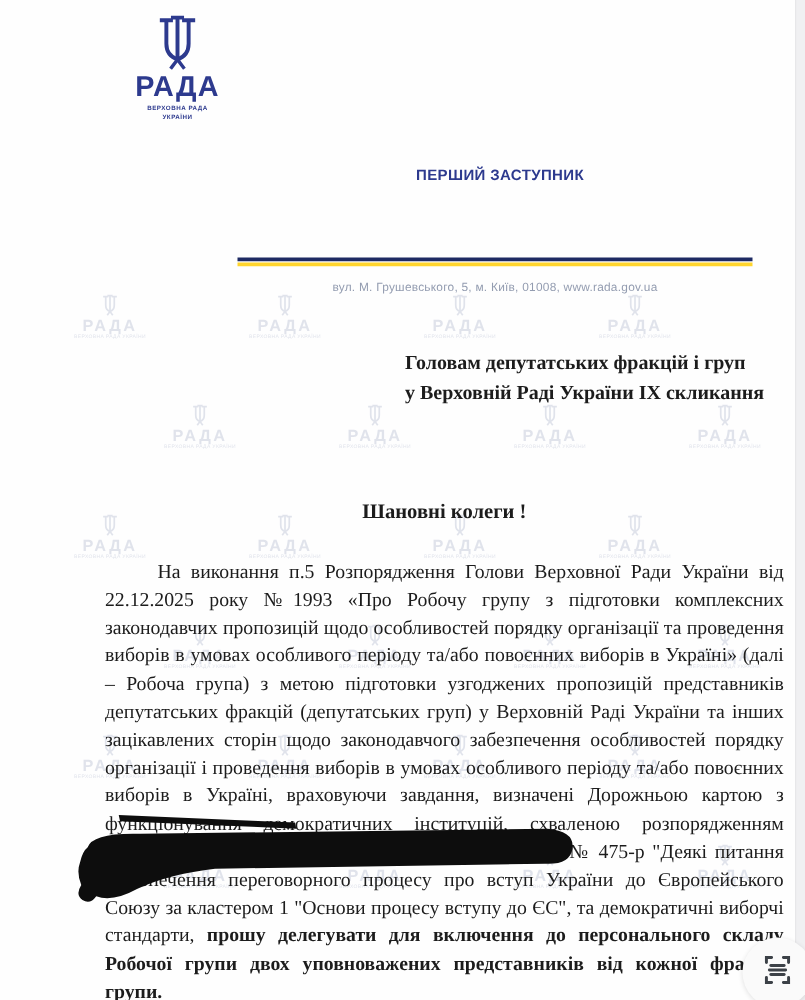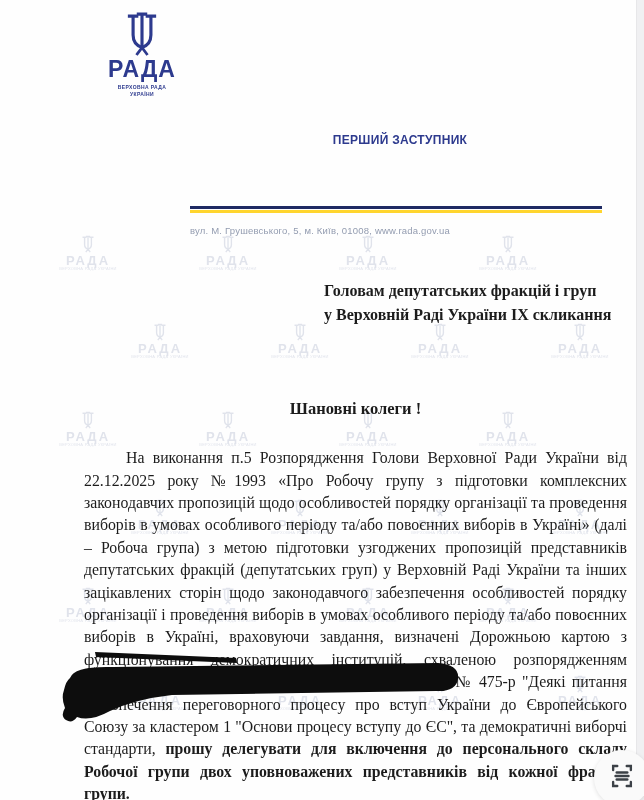--- a/index.html
+++ b/index.html
@@ -14,21 +14,21 @@
   .logo{position:absolute;left:94px;top:12px;width:96px;text-align:center;color:#2d3a8e;}
   .logo svg{display:block;margin:0 auto;}
   .logo-acro{font-family:"Liberation Sans",sans-serif;font-weight:bold;font-size:23px;letter-spacing:1px;line-height:1;margin-top:2px;}
   .logo-org{font-family:"Liberation Sans",sans-serif;font-weight:bold;font-size:5px;letter-spacing:.4px;margin-top:3px;line-height:1.3;white-space:pre-line;}
   .lh-title{position:absolute;left:198px;top:27px;width:404px;text-align:center;
     font-family:"Liberation Sans",sans-serif;font-weight:bold;font-size:12px;line-height:1.38;
     color:#2d3a8e;letter-spacing:.3px;margin-top:20px;}
   .lh-divider{position:absolute;left:190px;top:84px;width:412px;}
   .lh-divider .navy{height:3px;background:#1e2a63;}
   .lh-divider .yellow{height:3px;background:#ffd52e;margin-top:1px;}
-  .lh-address{position:absolute;left:190px;top:96px;width:412px;
+  .lh-address{position:absolute;left:190px;top:96px;width:412px;text-align:center;
     font-family:"Liberation Sans",sans-serif;font-size:9.5px;color:#939cb0;letter-spacing:.2px;}
 
   
   .recipient{position:absolute;left:324px;top:139px;font-weight:bold;font-size:16px;line-height:1.55;}
   .salutation{position:absolute;left:84px;top:210px;width:543px;text-align:center;font-weight:bold;font-size:16.5px;}
   .letter{position:absolute;left:84px;top:238px;width:543px;}
   .letter p{margin:0;font-size:15.8px;line-height:22.4px;text-align:justify;text-indent:42px;}
   .letter p b{font-weight:bold;}
 
   

